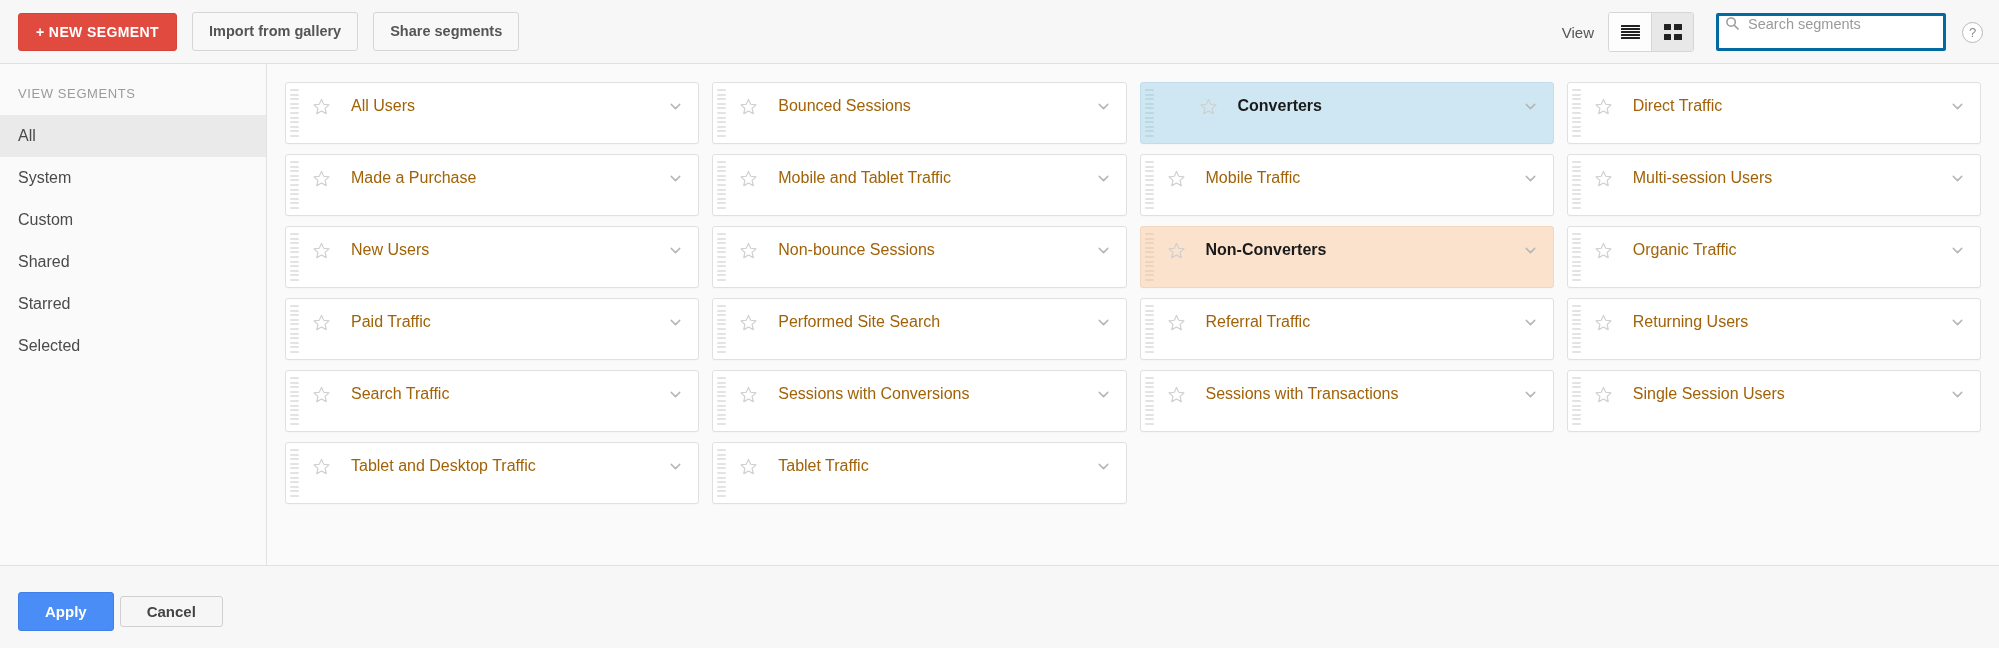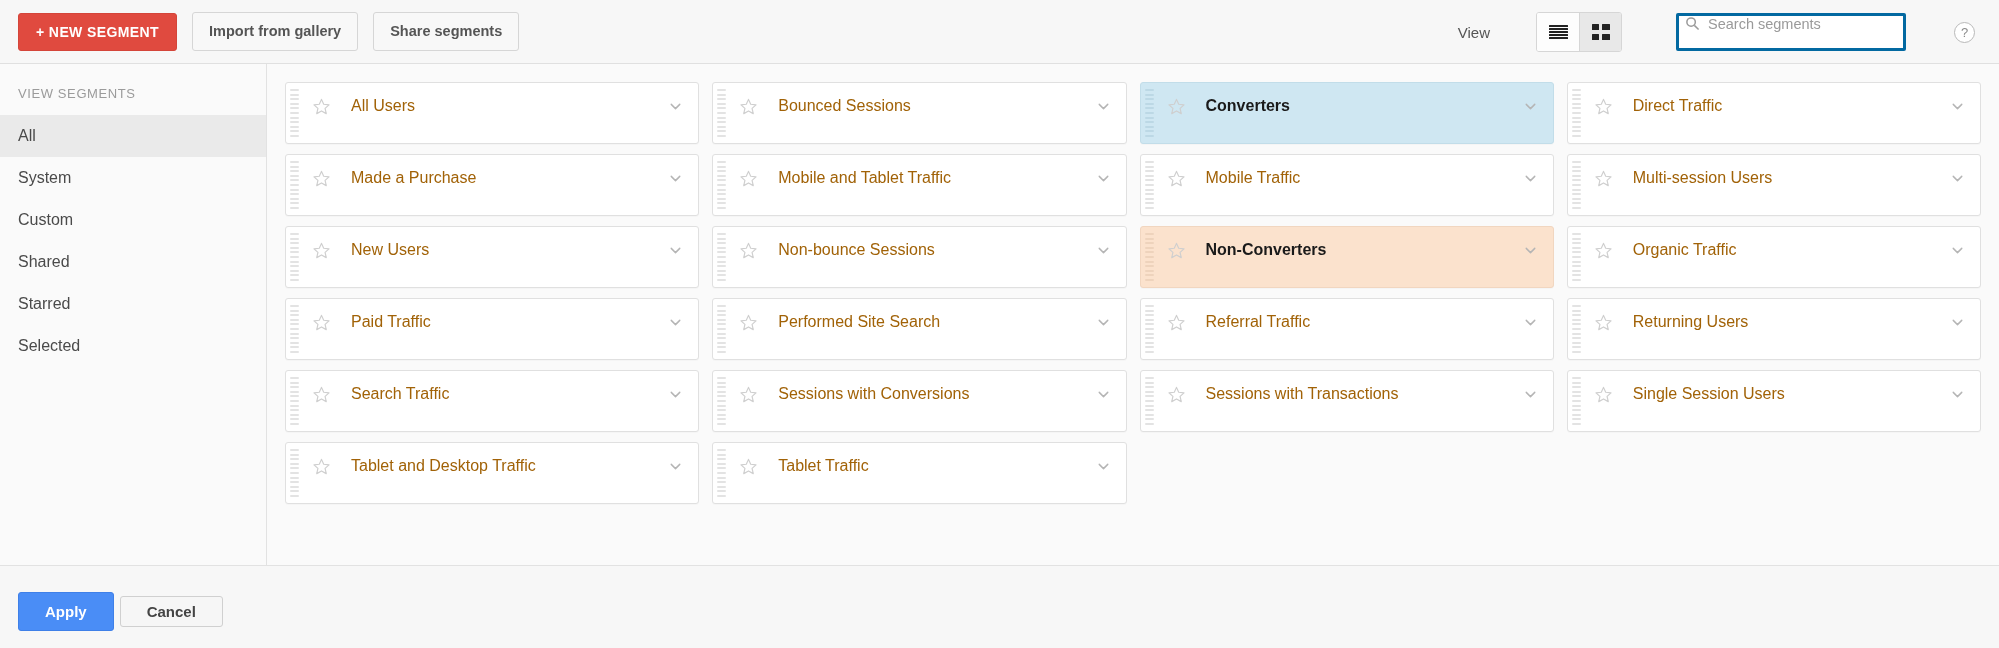--- a/index.html
+++ b/index.html
@@ -43,26 +43,25 @@
     font-size: 14.5px;
     font-weight: bold;
     padding: 11px 16px;
     margin-left: 15px;
     cursor: pointer;
     line-height: 1;
     font-family: "Liberation Sans", sans-serif;
   }
   .toolbar-right {
     position: absolute;
-    right: 24px;
+    right: 16px;
     top: 0;
     height: 64px;
     display: flex;
     align-items: center;
-    gap: 32px;
   }
   .view-label {
     font-size: 15px;
     color: #555;
     margin-right: 14px;
   }
   .view-toggle {
     display: flex;
     border: 1px solid #d6d6d6;
     border-radius: 3px;
@@ -171,21 +170,21 @@
     height: 62px;
     background: #ffffff;
     border: 1px solid #e0e0e0;
     border-radius: 3px;
     display: flex;
     align-items: flex-start;
     padding: 14px 14px 0 0;
     cursor: pointer;
     box-shadow: 0 1px 0 rgba(0,0,0,0.02);
   }
-  .seg-card.sel-blue { background: #cfe7f2; border-color: #c2dde9; }
+  .seg-card.sel-blue { background: #cfe7f2; border-color: #c2dde9; padding-left: 32px; }
   .seg-card.sel-peach { background: #fbe2cd; border-color: #f1d6c0; }
 
   .drag-handle {
     position: absolute;
     left: 4px; top: 6px; bottom: 6px;
     width: 9px;
     display: flex;
     flex-direction: column;
     justify-content: space-between;
     cursor: grab;

